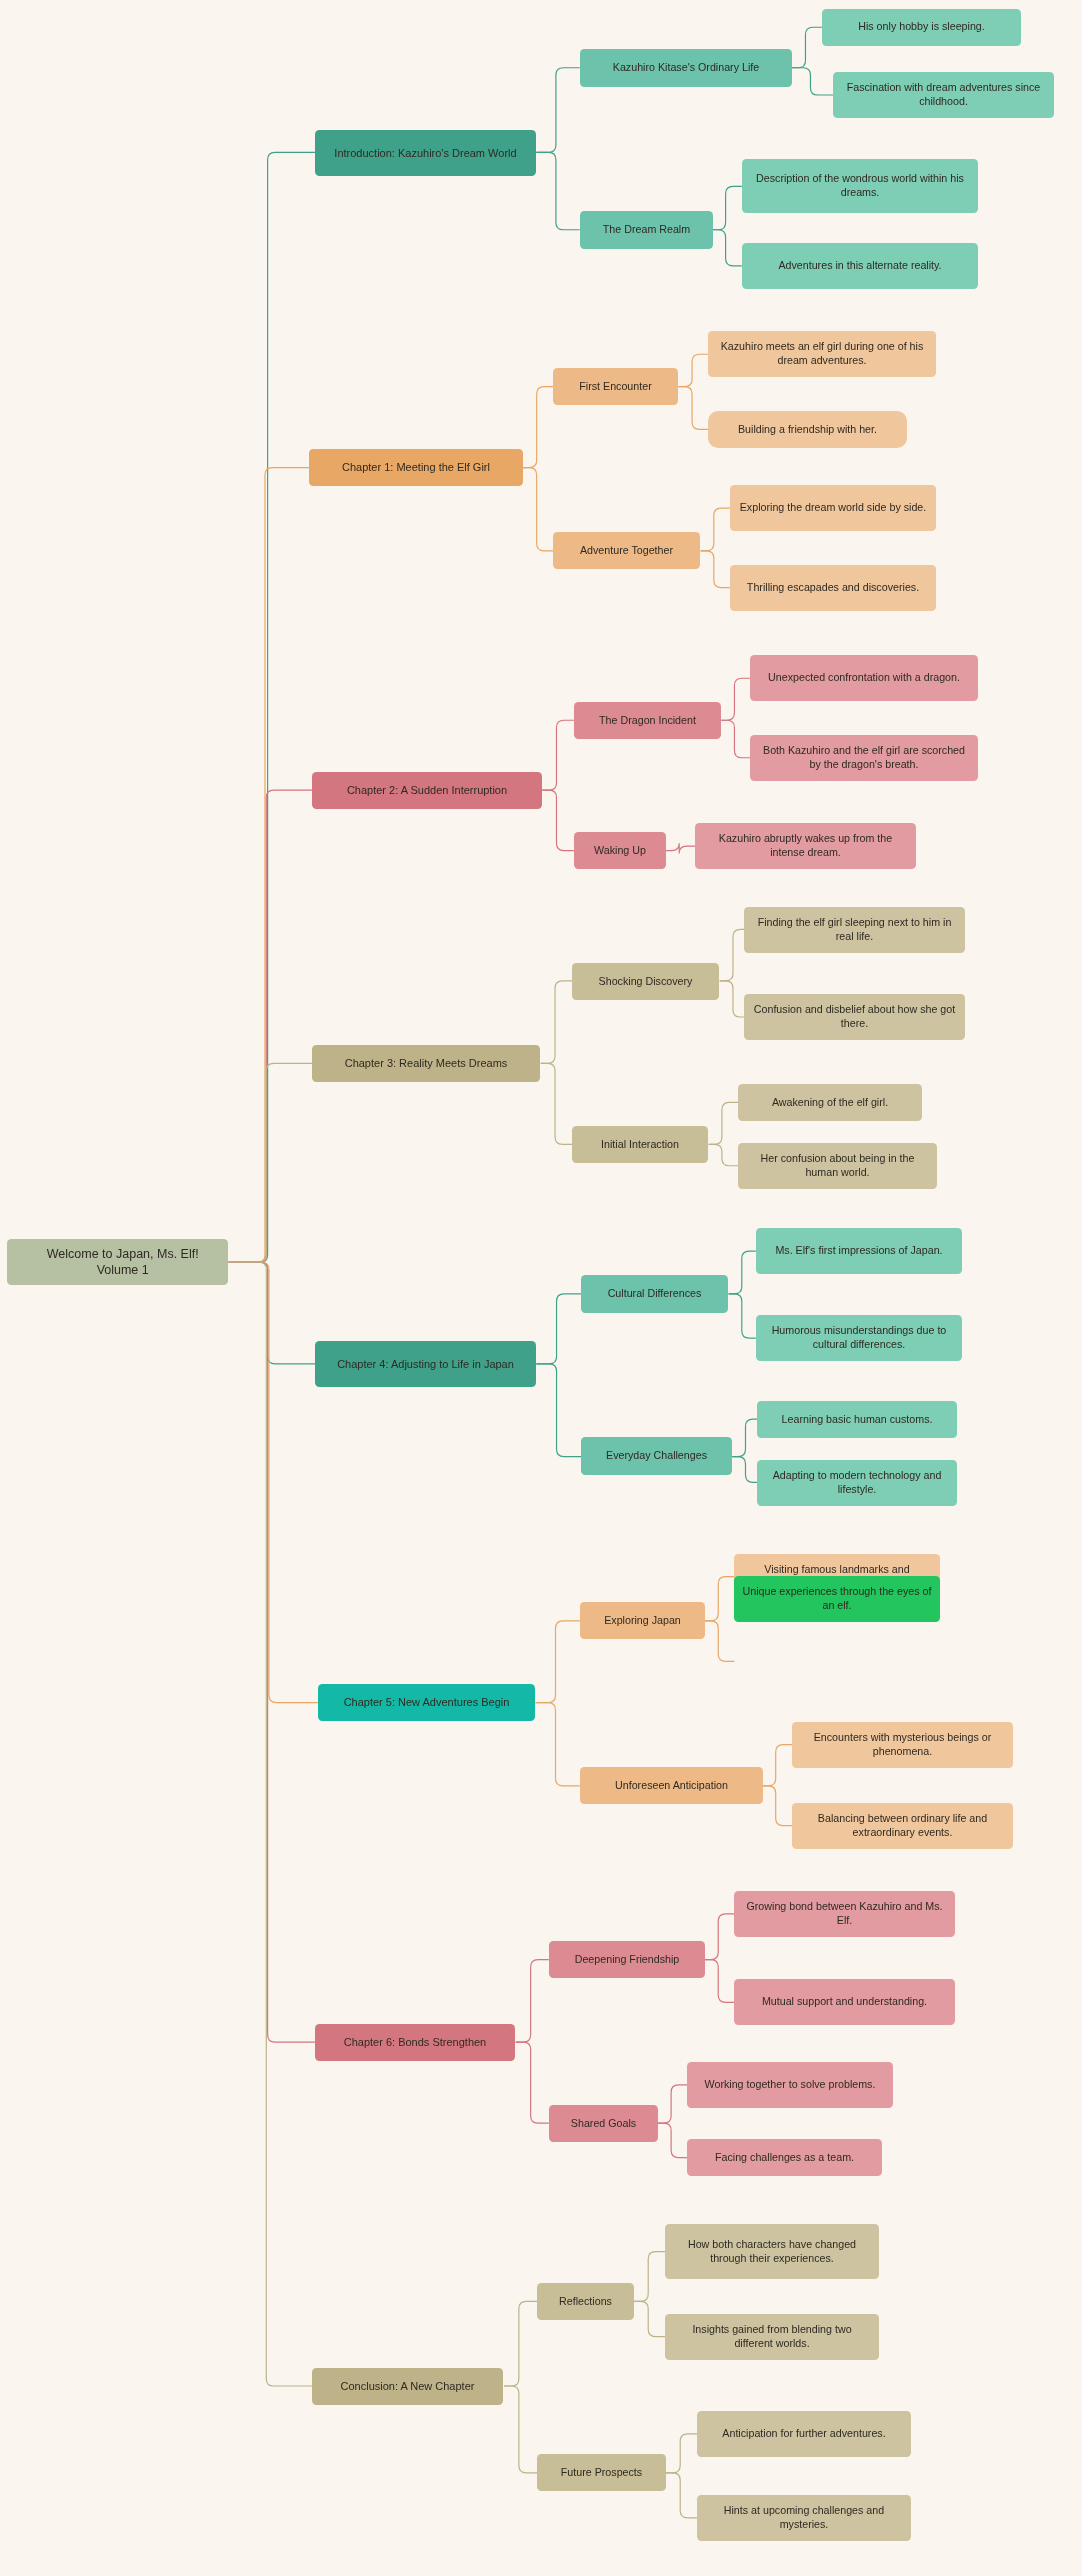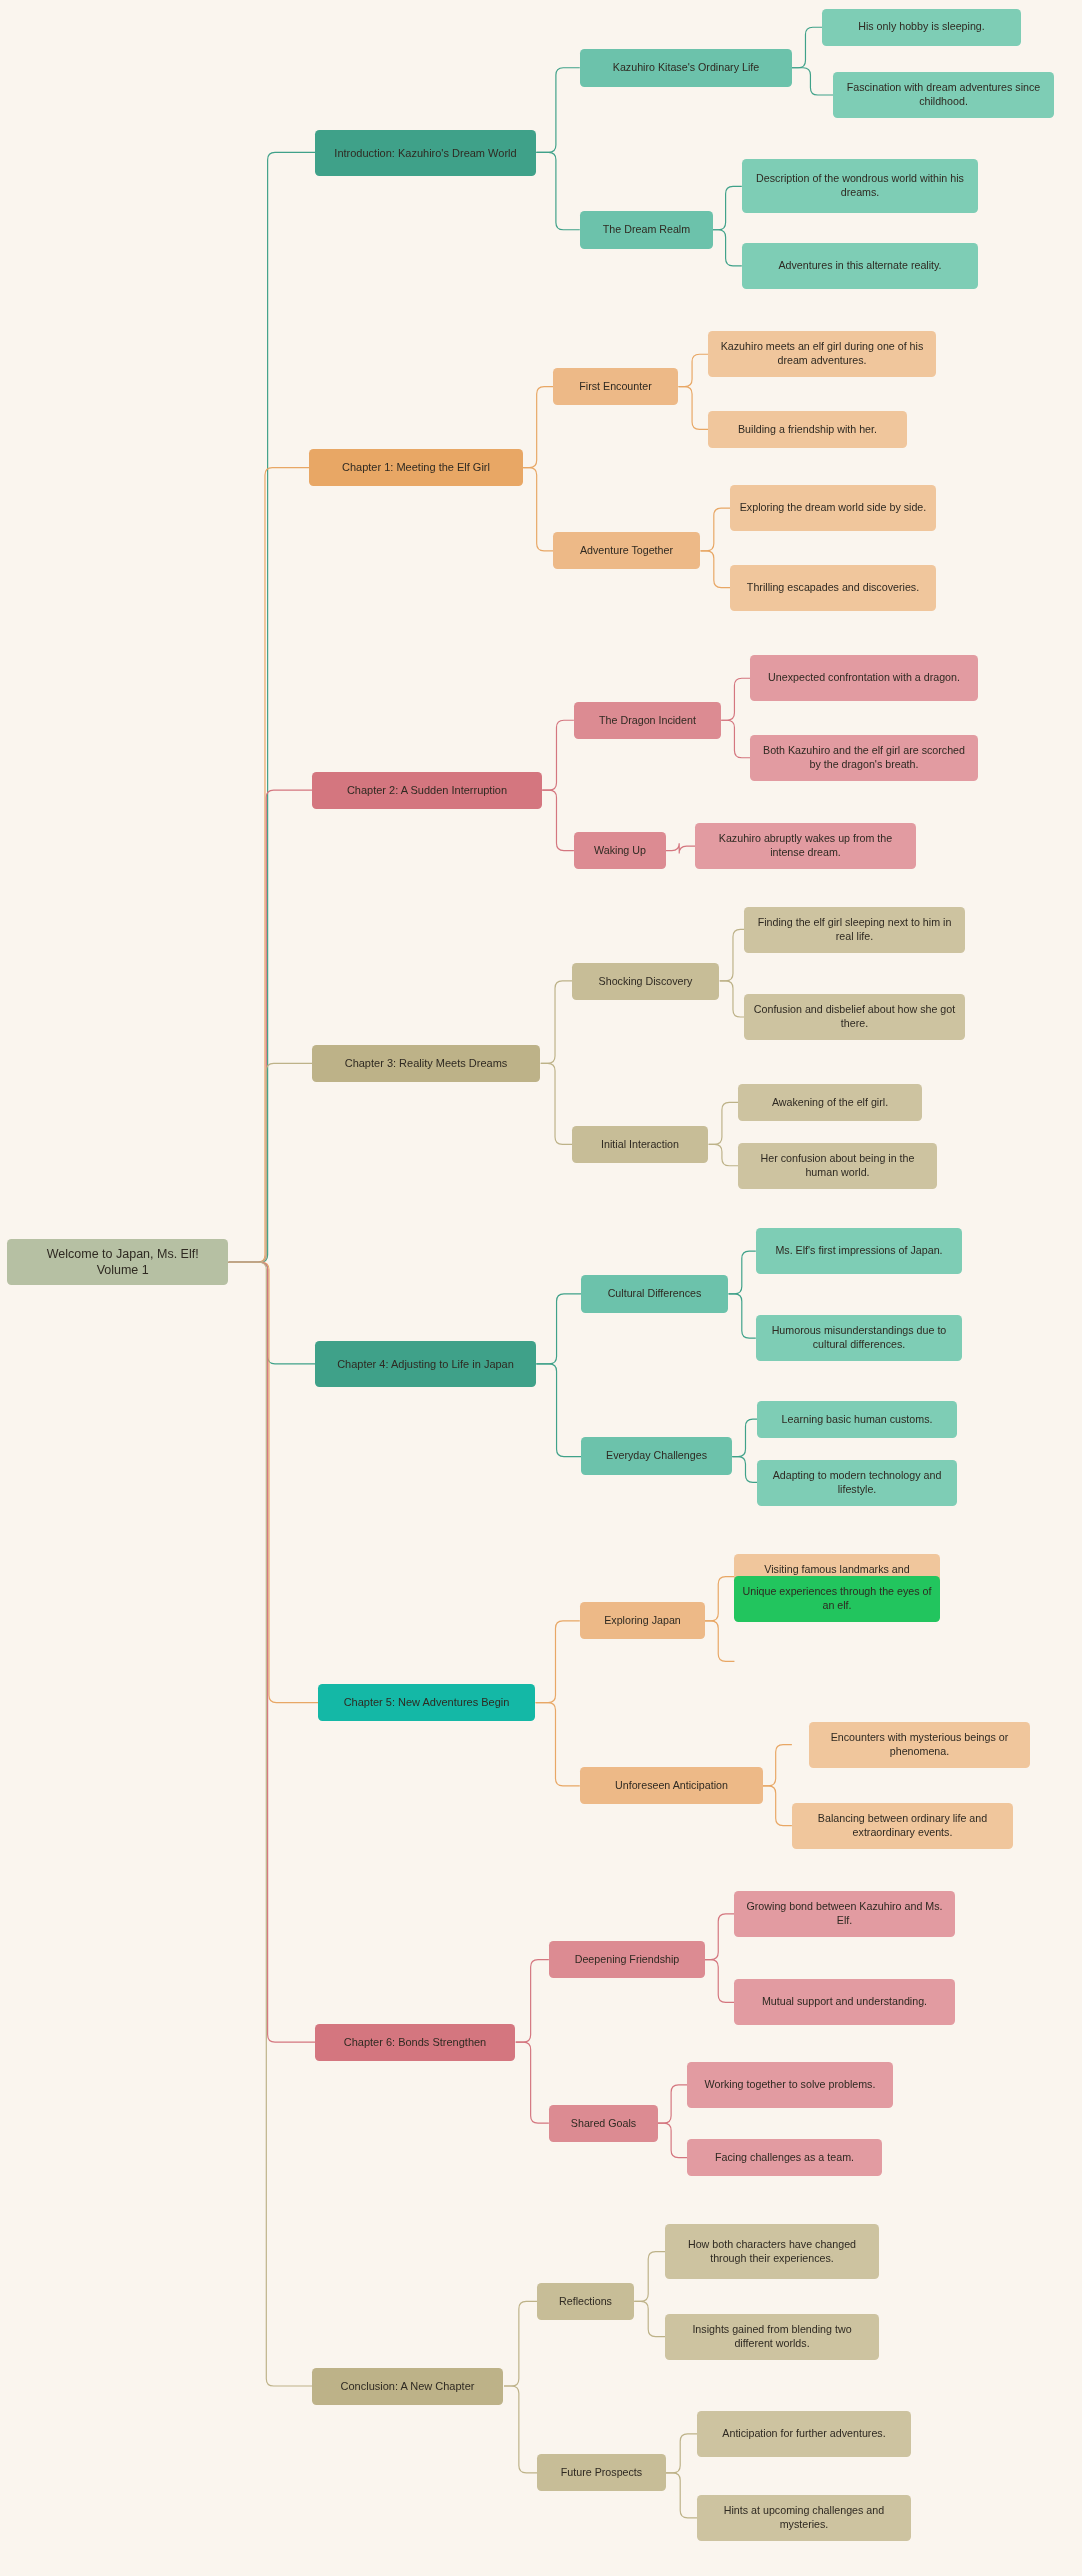--- a/index.html
+++ b/index.html
@@ -113,21 +113,21 @@
       <div class="node lvl1" style="left: 315px; top: 130px; width: 221px; height: 46px; background: rgb(63, 161, 137);">Introduction: Kazuhiro's Dream World</div>
       <div class="node lvl2" style="left: 580px; top: 49px; width: 212px; height: 38px; background: rgb(108, 194, 171);">Kazuhiro Kitase's Ordinary Life</div>
       <div class="node lvl3" style="left: 822px; top: 8.8px; width: 199px; height: 37px; background: rgb(126, 205, 181);">His only hobby is sleeping.</div>
       <div class="node lvl3" style="left: 833px; top: 72px; width: 221px; height: 46px; background: rgb(126, 205, 181);">Fascination with dream adventures since childhood.</div>
       <div class="node lvl2" style="left: 580px; top: 211px; width: 133px; height: 38px; background: rgb(108, 194, 171);">The Dream Realm</div>
       <div class="node lvl3" style="left: 742px; top: 159px; width: 236px; height: 54px; background: rgb(126, 205, 181);">Description of the wondrous world within his dreams.</div>
       <div class="node lvl3" style="left: 742px; top: 243px; width: 236px; height: 46px; background: rgb(126, 205, 181);">Adventures in this alternate reality.</div>
       <div class="node lvl1" style="left: 309px; top: 449px; width: 214px; height: 37px; background: rgb(232, 167, 101);">Chapter 1: Meeting the Elf Girl</div>
       <div class="node lvl2" style="left: 553px; top: 368px; width: 125px; height: 37px; background: rgb(237, 185, 135);">First Encounter</div>
       <div class="node lvl3" style="left: 708px; top: 331px; width: 228px; height: 46px; background: rgb(240, 198, 156);">Kazuhiro meets an elf girl during one of his dream adventures.</div>
-      <div class="node lvl3" style="left: 708px; top: 411px; width: 199px; height: 37px; background: rgb(240, 198, 156);">Building a friendship with her.</div>
+      <div class="node lvl3" style="left: 708px; top: 411px; width: 199px; height: 37px; background: rgb(240, 198, 156); border-radius: 10px;">Building a friendship with her.</div>
       <div class="node lvl2" style="left: 553px; top: 532px; width: 147px; height: 37px; background: rgb(237, 185, 135);">Adventure Together</div>
       <div class="node lvl3" style="left: 730px; top: 485px; width: 206px; height: 46px; background: rgb(240, 198, 156);">Exploring the dream world side by side.</div>
       <div class="node lvl3" style="left: 730px; top: 565px; width: 206px; height: 46px; background: rgb(240, 198, 156);">Thrilling escapades and discoveries.</div>
       <div class="node lvl1" style="left: 312px; top: 772px; width: 230px; height: 37px; background: rgb(212, 118, 127);">Chapter 2: A Sudden Interruption</div>
       <div class="node lvl2" style="left: 574px; top: 702px; width: 147px; height: 37px; background: rgb(220, 139, 146);">The Dragon Incident</div>
       <div class="node lvl3" style="left: 750px; top: 655px; width: 228px; height: 46px; background: rgb(226, 155, 161);">Unexpected confrontation with a dragon.</div>
       <div class="node lvl3" style="left: 750px; top: 735px; width: 228px; height: 46px; background: rgb(226, 155, 161);">Both Kazuhiro and the elf girl are scorched by the dragon's breath.</div>
       <div class="node lvl2" style="left: 574px; top: 832px; width: 92px; height: 37px; background: rgb(220, 139, 146);">Waking Up</div>
       <div class="node lvl3" style="left: 695px; top: 823px; width: 221px; height: 46px; background: rgb(226, 155, 161);">Kazuhiro abruptly wakes up from the intense dream.</div>
       <div class="node lvl1" style="left: 312px; top: 1045px; width: 228px; height: 37px; background: rgb(189, 178, 136);">Chapter 3: Reality Meets Dreams</div>
@@ -142,21 +142,21 @@
       <div class="node lvl3" style="left: 756px; top: 1228px; width: 206px; height: 46px; background: rgb(126, 205, 181);">Ms. Elf's first impressions of Japan.</div>
       <div class="node lvl3" style="left: 756px; top: 1315px; width: 206px; height: 46px; background: rgb(126, 205, 181);">Humorous misunderstandings due to cultural differences.</div>
       <div class="node lvl2" style="left: 581px; top: 1437px; width: 151px; height: 38px; background: rgb(108, 194, 171);">Everyday Challenges</div>
       <div class="node lvl3" style="left: 757px; top: 1401px; width: 200px; height: 37px; background: rgb(126, 205, 181);">Learning basic human customs.</div>
       <div class="node lvl3" style="left: 757px; top: 1460px; width: 200px; height: 46px; background: rgb(126, 205, 181);">Adapting to modern technology and lifestyle.</div>
       <div class="node lvl1" style="left: 318px; top: 1684px; width: 217px; height: 37px; background: #14b8a6;">Chapter 5: New Adventures Begin</div>
       <div class="node lvl2" style="left: 580px; top: 1602px; width: 125px; height: 37px; background: rgb(237, 185, 135);">Exploring Japan</div>
       <div class="node lvl3" style="left: 734px; top: 1554px; width: 206px; height: 46px; background: rgb(240, 198, 156);">Visiting famous landmarks and locations.</div>
       <div class="node lvl3" style="left: 734px; top: 1576px; width: 206px; height: 46px; background: #22c55e;">Unique experiences through the eyes of an elf.</div>
       <div class="node lvl2" style="left: 580px; top: 1767px; width: 183px; height: 37px; background: rgb(237, 185, 135);">Unforeseen Anticipation</div>
-      <div class="node lvl3" style="left: 792px; top: 1722px; width: 221px; height: 46px; background: rgb(240, 198, 156); margin-left: 17px;">Encounters with mysterious beings or phenomena.</div>
+      <div class="node lvl3" style="left: 792px; top: 1722px; width: 221px; height: 46px; background: rgb(240, 198, 156);">Encounters with mysterious beings or phenomena.</div>
       <div class="node lvl3" style="left: 792px; top: 1803px; width: 221px; height: 46px; background: rgb(240, 198, 156);">Balancing between ordinary life and extraordinary events.</div>
       <div class="node lvl1" style="left: 315px; top: 2024px; width: 200px; height: 37px; background: rgb(212, 118, 127);">Chapter 6: Bonds Strengthen</div>
       <div class="node lvl2" style="left: 549px; top: 1941px; width: 156px; height: 37px; background: rgb(220, 139, 146);">Deepening Friendship</div>
       <div class="node lvl3" style="left: 734px; top: 1891px; width: 221px; height: 46px; background: rgb(226, 155, 161);">Growing bond between Kazuhiro and Ms. Elf.</div>
       <div class="node lvl3" style="left: 734px; top: 1979px; width: 221px; height: 46px; background: rgb(226, 155, 161);">Mutual support and understanding.</div>
       <div class="node lvl2" style="left: 549px; top: 2105px; width: 109px; height: 37px; background: rgb(220, 139, 146);">Shared Goals</div>
       <div class="node lvl3" style="left: 687px; top: 2062px; width: 206px; height: 46px; background: rgb(226, 155, 161);">Working together to solve problems.</div>
       <div class="node lvl3" style="left: 687px; top: 2139px; width: 195px; height: 37px; background: rgb(226, 155, 161);">Facing challenges as a team.</div>
       <div class="node lvl1" style="left: 312px; top: 2368px; width: 191px; height: 37px; background: rgb(189, 178, 136);">Conclusion: A New Chapter</div>
       <div class="node lvl2" style="left: 537px; top: 2283px; width: 97px; height: 37px; background: rgb(199, 189, 151);">Reflections</div>

